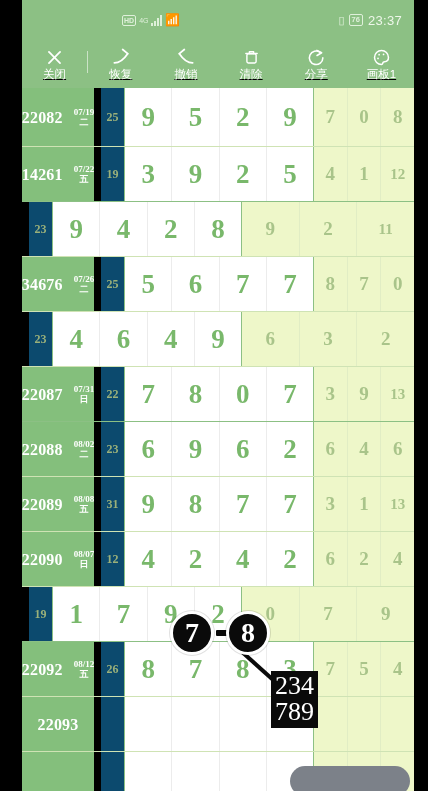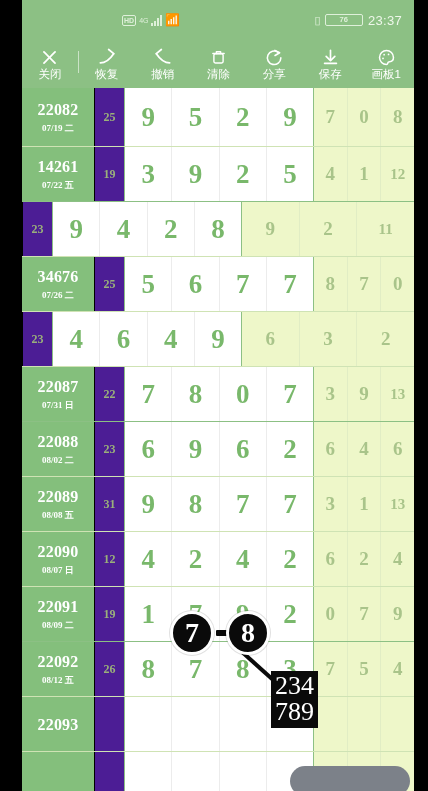--- a/index.html
+++ b/index.html
@@ -40,30 +40,30 @@
   .bars i { display: block; width: 2px; background: #dff0da; }
   .bars i:nth-child(1) { height: 3px; }
   .bars i:nth-child(2) { height: 5px; }
   .bars i:nth-child(3) { height: 8px; }
   .bars i:nth-child(4) { height: 11px; }
   .wifi { font-size: 12px; color: #dff0da; line-height: 12px; }
   .vibrate { font-size: 11px; color: #dff0da; letter-spacing: -1px; }
   .batt {
     font-size: 7.5px; font-weight: bold; color: #dff0da;
     border: 1px solid #dff0da; border-radius: 2px;
-    padding: 0 14px; line-height: 10px;
+    padding: 0 2px; line-height: 10px;
   }
   .clock { font-size: 13px; color: #eef7ea; letter-spacing: .3px; }
 
   
   .toolbar {
     position: absolute;
     left: 22px; top: 40px; width: 392px; height: 48px;
     background: #8cc084;
-    display: flex; align-items: center;
+    display: flex; align-items: center; text-decoration: underline;
   }
   .tb-item {
     flex: 1;
     display: flex; flex-direction: column;
     align-items: center; justify-content: center;
     gap: 1px;
     color: #ffffff;
   }
   .tb-ico {
     height: 20px; width: 22px;
@@ -87,41 +87,41 @@
     position: relative;
     display: flex;
     width: 392px;
     border-bottom: 1px solid #cfe3b4;
   }
   .row.thick { border-bottom: 1px solid #8cc084; }
   .c-id {
     width: 72px; flex: none;
     background: #84bf7c;
     color: #ffffff;
-    display: flex; flex-direction: column;
+    display: flex; flex-direction: row;
     align-items: center; justify-content: center;
-    gap: 5px;
+    gap: 11px;
   }
   .c-id .idno {
     font-family: "Liberation Serif", serif;
     font-weight: bold; font-size: 16px; line-height: 17px;
     letter-spacing: .2px;
   }
   .c-id .iddate {
     font-family: "Liberation Serif", serif;
-    font-weight: bold; font-size: 9px; line-height: 10px;
+    font-weight: bold; font-size: 9px; line-height: 10px; text-align: center;
   }
   .c-sum {
     width: 30px; flex: none;
-    background: #4c1d95;
+    background: #0c4a6e;
     color: #9ab07a;
     display: flex; align-items: center; justify-content: center;
     font-family: "Liberation Serif", serif;
     font-weight: bold; font-size: 12px;
-    border-left: 1px solid #000000;
+    border-left: 7px solid #000000;
   }
   .main-grp {
     width: 190px; flex: none;
     display: flex;
     background: #ffffff;
     border-left: 1px solid #8cc084;
     border-right: 1px solid #8cc084;
   }
   .c-main {
     flex: 1;
@@ -266,30 +266,20 @@
     <div class="tb-item">
       <span class="tb-ico">
         <svg width="19" height="19" viewBox="0 0 24 24" fill="none" stroke="#ffffff" stroke-width="2" stroke-linecap="round" stroke-linejoin="round">
             <path d="M16.5 5.5 A8.5 8.5 0 1 0 20 12.5"></path>
             <path d="M12.5 3 L18.5 6 L12.7 9.5"></path>
           </svg>
       </span>
       <span class="tb-lbl">分享</span>
     </div>
 
-    <div class="tb-item">
-      <span class="tb-ico">
-        <svg width="19" height="19" viewBox="0 0 24 24" fill="none" stroke="#ffffff" stroke-width="2.1" stroke-linecap="round" stroke-linejoin="round">
-            <path d="M12 3 V15"></path>
-            <path d="M6.5 10.5 L12 16 L17.5 10.5"></path>
-            <path d="M4.5 19.5 H19.5"></path>
-          </svg>
-      </span>
-      <span class="tb-lbl">保存</span>
-    </div>
 
     <div class="tb-item">
       <span class="tb-ico">
         <svg width="19" height="19" viewBox="0 0 24 24" fill="none" stroke="#ffffff" stroke-width="1.9" stroke-linecap="round" stroke-linejoin="round">
             <path d="M12 3.2 A8.8 8.8 0 1 0 12 20.8 C 14 20.8 13.2 18.6 14.4 17.8 C 15.6 17 20.8 18.4 20.8 12 A8.8 8.8 0 0 0 12 3.2 Z"></path>
             <circle cx="9" cy="8.4" r="1.1" fill="#ffffff" stroke="none"></circle>
             <circle cx="14.6" cy="8.2" r="1.1" fill="#ffffff" stroke="none"></circle>
             <circle cx="7.6" cy="13.2" r="1.1" fill="#ffffff" stroke="none"></circle>
           </svg>
       </span>
@@ -457,24 +447,20 @@
         <div class="c-main">2</div>
       </div>
       <div class="side-grp">
         <div class="c-side">6</div>
         <div class="c-side">2</div>
         <div class="c-side">4</div>
       </div>
     </div>
 
     <div class="row thick" style="height:55px">
-      <div class="c-id">
-        <div class="idno">22091</div>
-        <div class="iddate">08/09 二</div>
-      </div>
       <div class="c-sum">19</div>
       <div class="main-grp">
         <div class="c-main">1</div>
         <div class="c-main">7</div>
         <div class="c-main">9</div>
         <div class="c-main">2</div>
       </div>
       <div class="side-grp">
         <div class="c-side">0</div>
         <div class="c-side">7</div>

